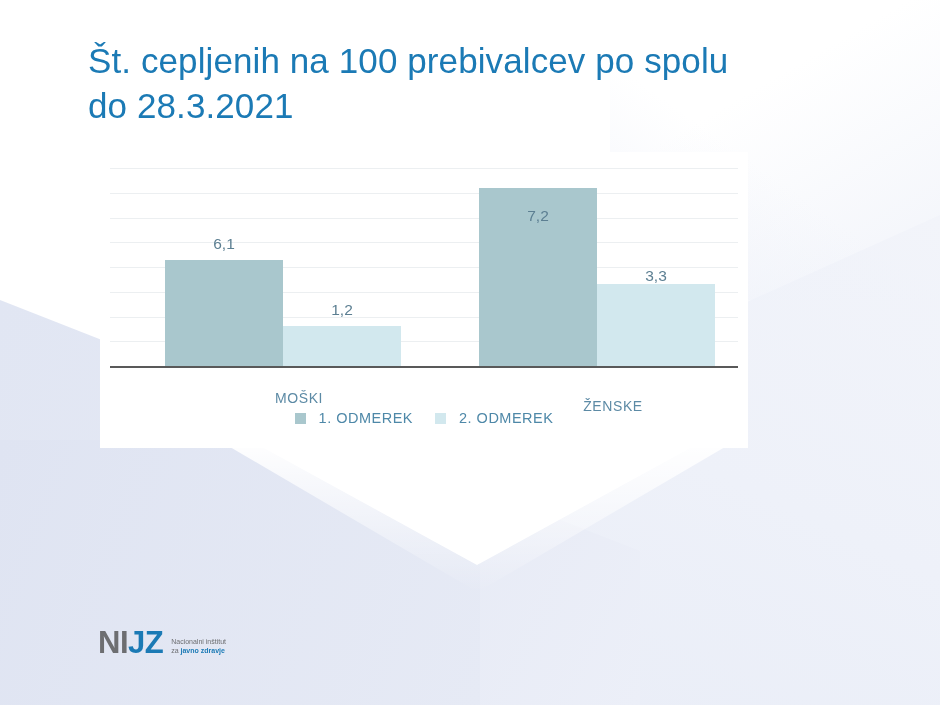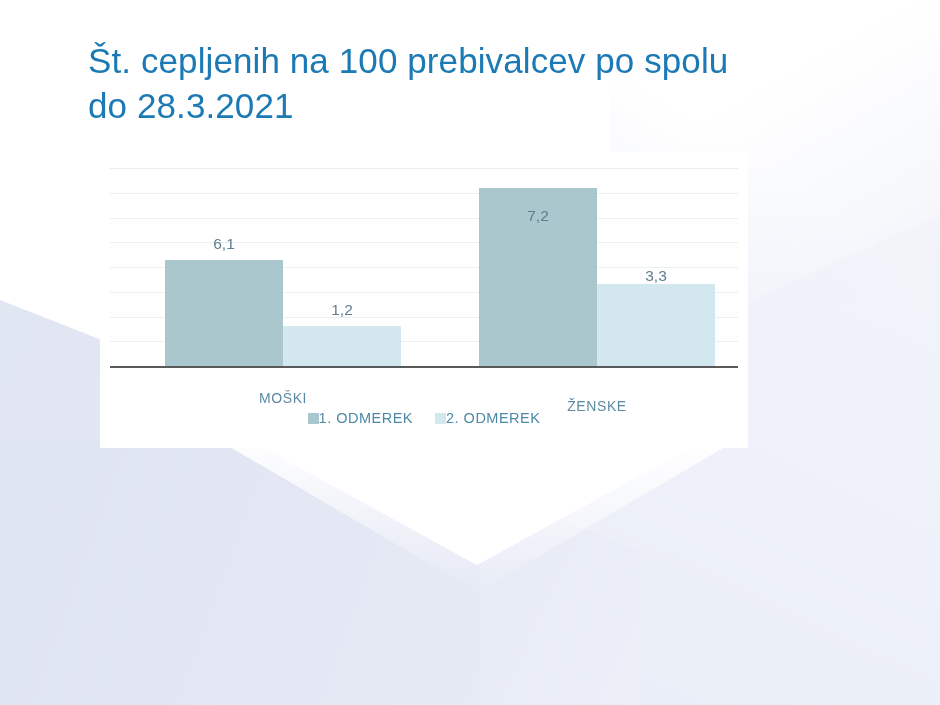--- a/index.html
+++ b/index.html
@@ -157,36 +157,37 @@
   }
 
   .cat-label {
     position: absolute;
     font-size: 14px;
     letter-spacing: 0.6px;
     color: #5c8aa5;
     text-align: center;
     transform: translateX(-50%);
     white-space: nowrap;
+    margin-left: 16px;
   }
 
   .legend {
     position: absolute;
     left: 0;
     right: 0;
     top: 258px;
     display: flex;
     justify-content: center;
     align-items: center;
     gap: 22px;
   }
   .legend-item {
     display: flex;
     align-items: center;
-    gap: 0;
+    gap: 13px;
     font-size: 14.5px;
     letter-spacing: 0.5px;
     color: #4e88a8;
     white-space: nowrap;
   }
   .legend-swatch {
     width: 11px;
     height: 11px;
     display: inline-block;
     flex: 0 0 auto;
@@ -274,14 +275,21 @@
           <span class="legend-swatch s1" style="background: rgb(169, 199, 205);"></span>
           <span>1. ODMEREK</span>
         </div>
         <div class="legend-item">
           <span class="legend-swatch s2" style="background: rgb(210, 232, 238);"></span>
           <span>2. ODMEREK</span>
         </div>
       </div>
   </div>
 
+  <div class="logo">
+    <div class="logo-mark"><span class="logo-ni">NI</span><span class="logo-jz">JZ</span></div>
+    <div class="logo-text">
+      <div class="logo-text-l1">Nacionalni inštitut</div>
+      <div class="logo-text-l2"><span>za </span><b>javno zdravje</b></div>
+    </div>
+  </div>
 
 </div>
 
 </body></html>

